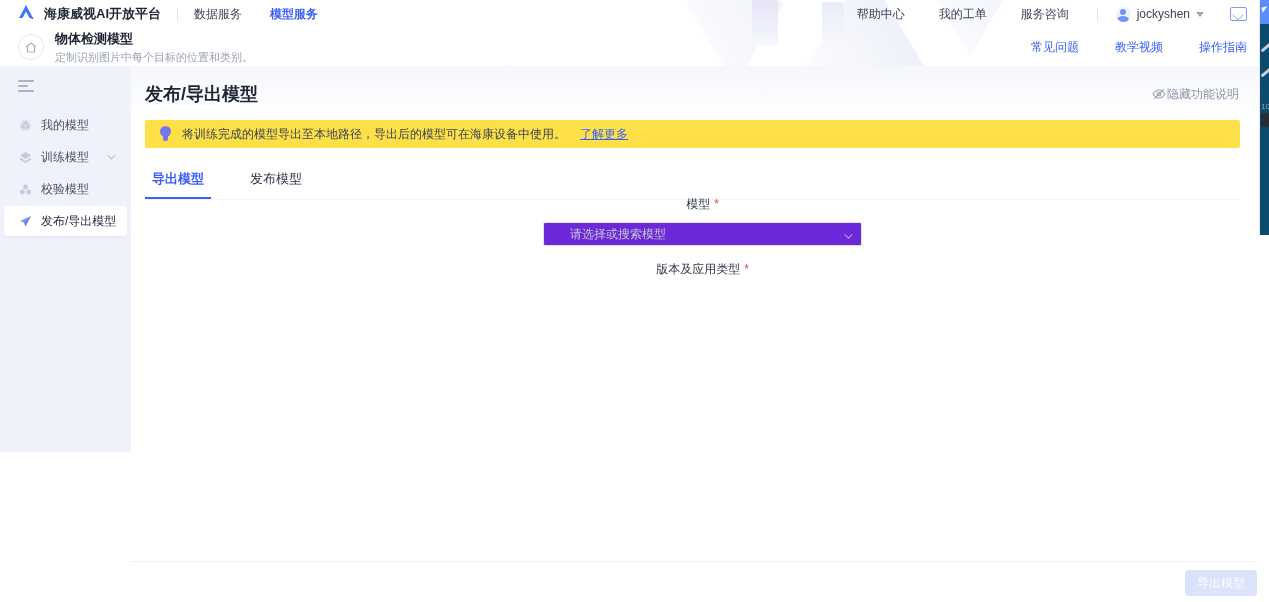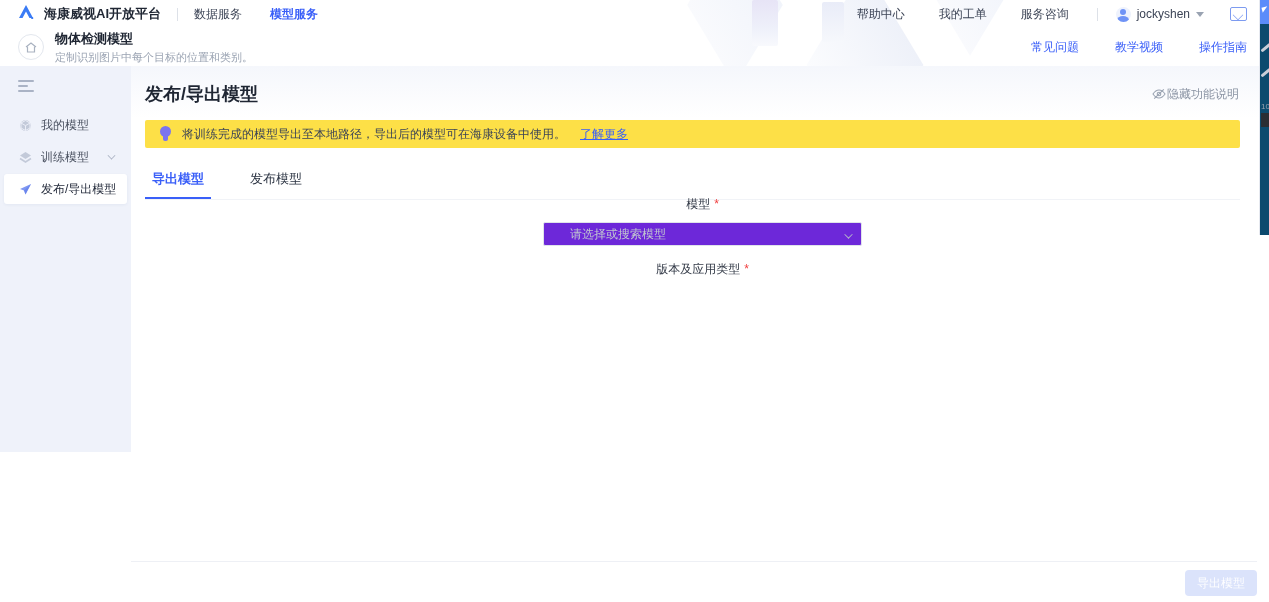--- a/index.html
+++ b/index.html
@@ -170,20 +170,30 @@
         <span class="side-icon">
           <svg width="13" height="13" viewBox="0 0 13 13">
               <path d="M6.5 1 L12 4.5 L6.5 8 L1 4.5 Z" fill="#c3cad9"></path>
               <path d="M1 7.5 L6.5 11 L12 7.5" fill="none" stroke="#c3cad9" stroke-width="1.6"></path>
             </svg>
         </span>
         <span class="lbl">训练模型</span>
         <span class="side-chevron"></span>
       </div>
 
+      <div class="side-item">
+        <span class="side-icon">
+          <svg width="13" height="13" viewBox="0 0 13 13">
+              <circle cx="6.5" cy="4" r="2.4" fill="#c3cad9"></circle>
+              <circle cx="3.4" cy="9" r="2.4" fill="#c3cad9"></circle>
+              <circle cx="9.6" cy="9" r="2.4" fill="#c3cad9"></circle>
+            </svg>
+        </span>
+        <span class="lbl">校验模型</span>
+      </div>
 
       <div class="side-item active">
         <span class="side-icon">
           <svg width="13" height="13" viewBox="0 0 13 13">
               <path d="M12 1 L1 6 L5 7.5 L6.5 11.5 L8.2 8.2 Z" fill="#7f97f2"></path>
               <path d="M5 7.5 L12 1 L6.5 11.5" fill="#5b78ea" opacity="0.55"></path>
             </svg>
         </span>
         <span class="lbl">发布/导出模型</span>
       </div>

